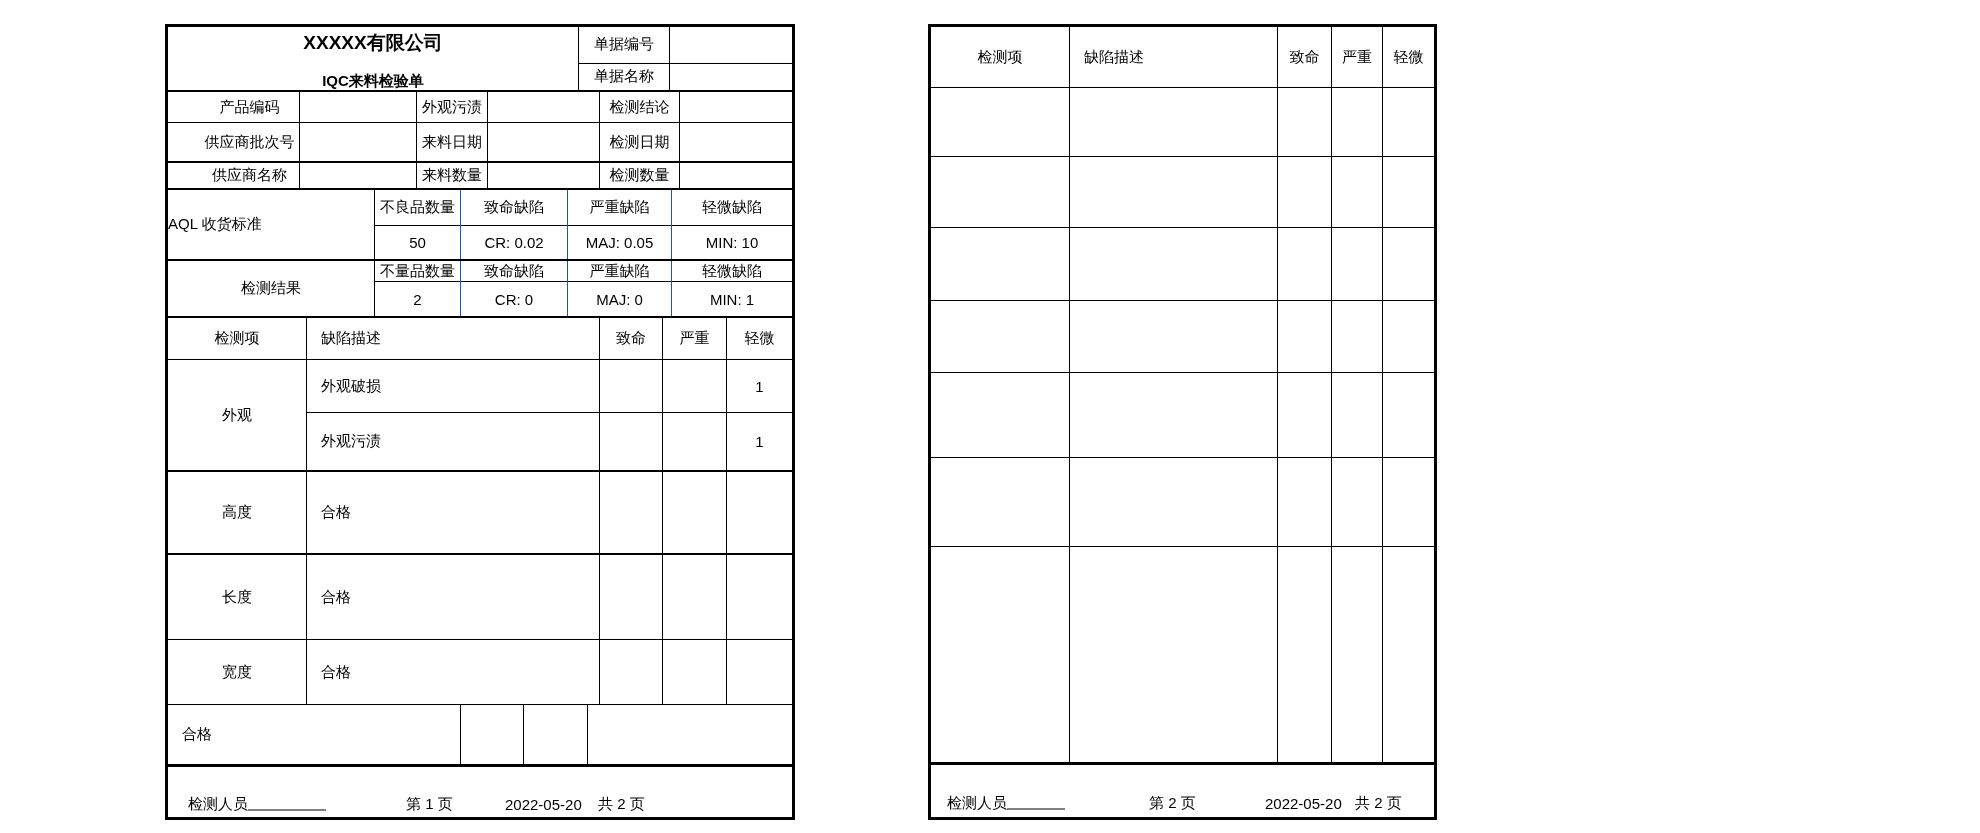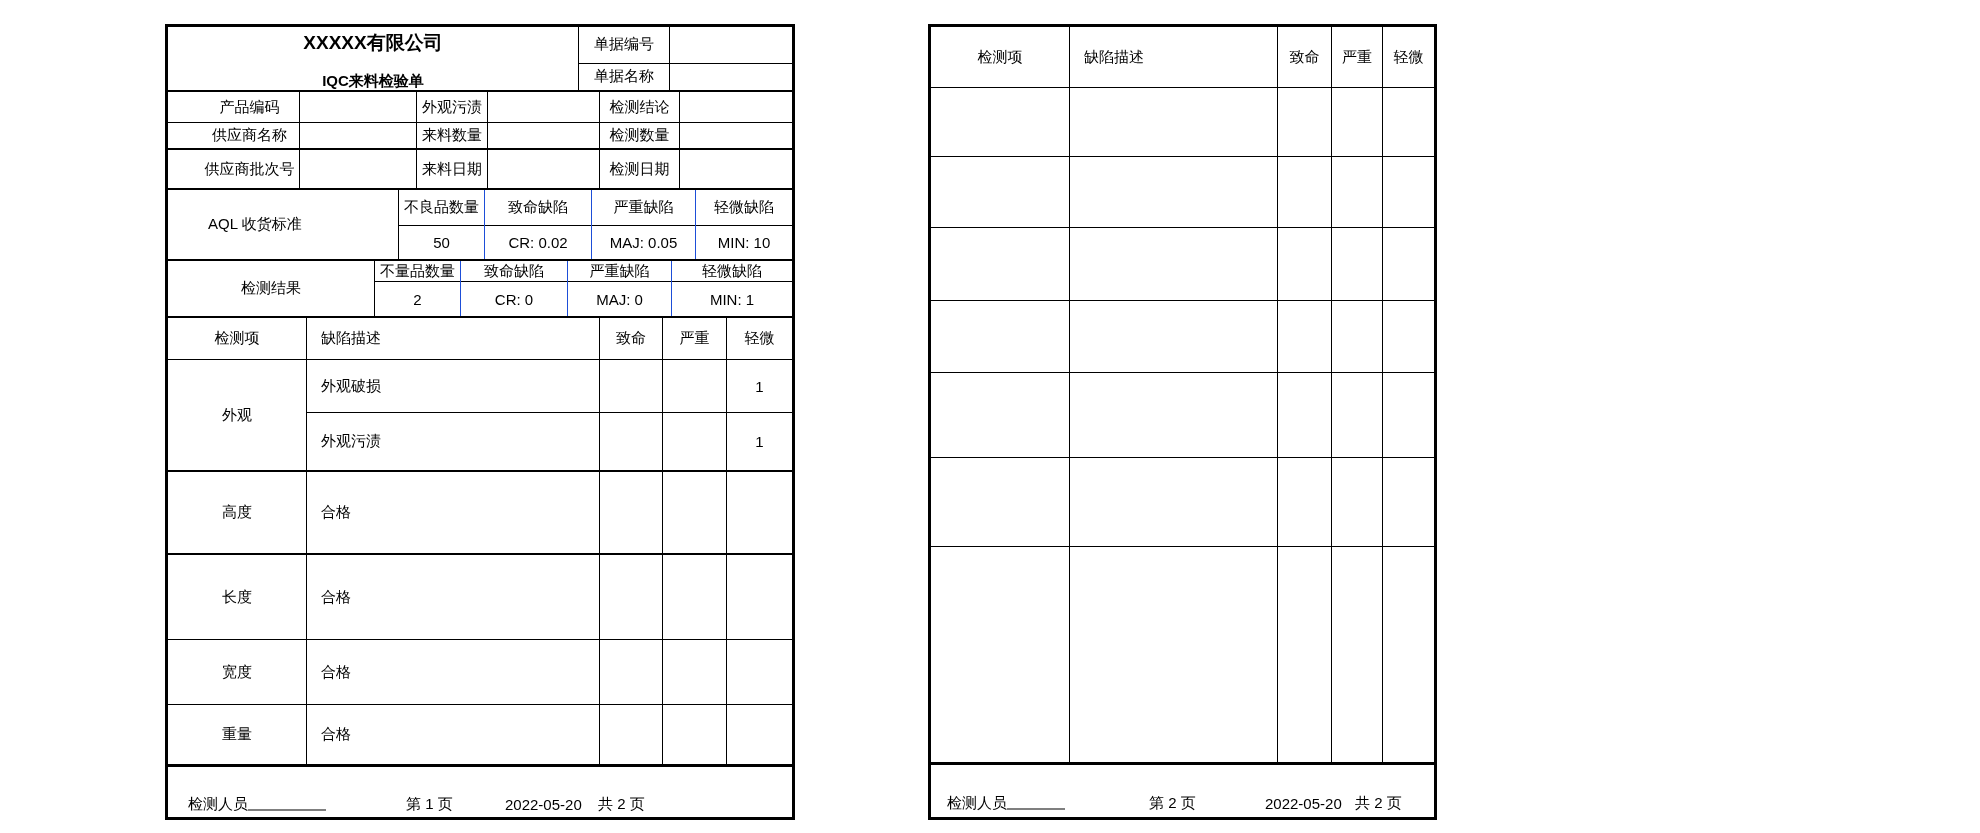--- a/index.html
+++ b/index.html
@@ -7,21 +7,21 @@
   .page{position:absolute;top:24px;background:#fff;border:3px solid #000;box-sizing:border-box;}
   #page1{left:165px;width:630px;height:796px;}
   #page2{left:928px;width:509px;height:796px;}
   .row{display:flex;border-bottom:1px solid #000;box-sizing:border-box;overflow:hidden;}
   .row.b2{border-bottom-width:2px;}
   .row.b3{border-bottom-width:3px;}
   .row.b0{border-bottom:none;}
   .c{border-right:1px solid #000;box-sizing:border-box;display:flex;align-items:center;justify-content:center;overflow:hidden;}
   .c.last{border-right:none;}
   .c.left{justify-content:flex-start;}
-  .pad8{padding-left:16px;margin-left:24px;}
+  .pad8{padding-left:0;}
   .pad14{padding-left:14px;}
   .col{display:flex;flex-direction:column;}
   .flex1{flex:1;min-width:0;}
   
   .w100{width:100px;margin-left:32px;} .w117{width:117px;} .w71{width:71px;} .w112{width:112px;} .w80{width:80px;}
   
   .w411{width:411px;} .w91{width:91px;}
   
   .w207{width:207px;} .w86{width:86px;} .w107{width:107px;} .w104{width:104px;}
   
@@ -73,35 +73,35 @@
 
   <div class="row h31">
     <div class="c w100">产品编码</div>
     <div class="c w117"></div>
     <div class="c w71">外观污渍</div>
     <div class="c w112"></div>
     <div class="c w80">检测结论</div>
     <div class="c flex1 last"></div>
   </div>
 
+  <div class="row h40 b2">
+    <div class="c w100">供应商批次号</div>
+    <div class="c w117"></div>
+    <div class="c w71">来料日期</div>
+    <div class="c w112"></div>
+    <div class="c w80">检测日期</div>
+    <div class="c flex1 last"></div>
+  </div>
+
   <div class="row h27 b2">
     <div class="c w100">供应商名称</div>
     <div class="c w117"></div>
     <div class="c w71">来料数量</div>
     <div class="c w112"></div>
     <div class="c w80">检测数量</div>
-    <div class="c flex1 last"></div>
-  </div>
-
-  <div class="row h40 b2">
-    <div class="c w100">供应商批次号</div>
-    <div class="c w117"></div>
-    <div class="c w71">来料日期</div>
-    <div class="c w112"></div>
-    <div class="c w80">检测日期</div>
     <div class="c flex1 last"></div>
   </div>
 
   <div class="row h71 b2">
     <div class="c w207 left pad8">AQL 收货标准</div>
     <div class="flex1 hgrid">
       <div class="gcol w86">
         <div class="gh h36">不良品数量</div>
         <div class="gv">50</div>
       </div>
@@ -186,21 +186,20 @@
 
   <div class="row h65">
     <div class="c w139">宽度</div>
     <div class="c w293 left pad14">合格</div>
     <div class="c w63"></div>
     <div class="c w64"></div>
     <div class="c flex1 last"></div>
   </div>
 
   <div class="row h62 b3">
-    <div class="c w139">重量</div>
     <div class="c w293 left pad14">合格</div>
     <div class="c w63"></div>
     <div class="c w64"></div>
     <div class="c flex1 last"></div>
   </div>
 
   <div class="row h50 footer b0">
     <div class="fitem" style="left:20px;"><span>检测人员</span><span class="sigline" style="width:78px;"></span></div>
     <div class="fitem" style="left:238px;">第 1 页</div>
     <div class="fitem" style="left:337px;">2022-05-20</div>

